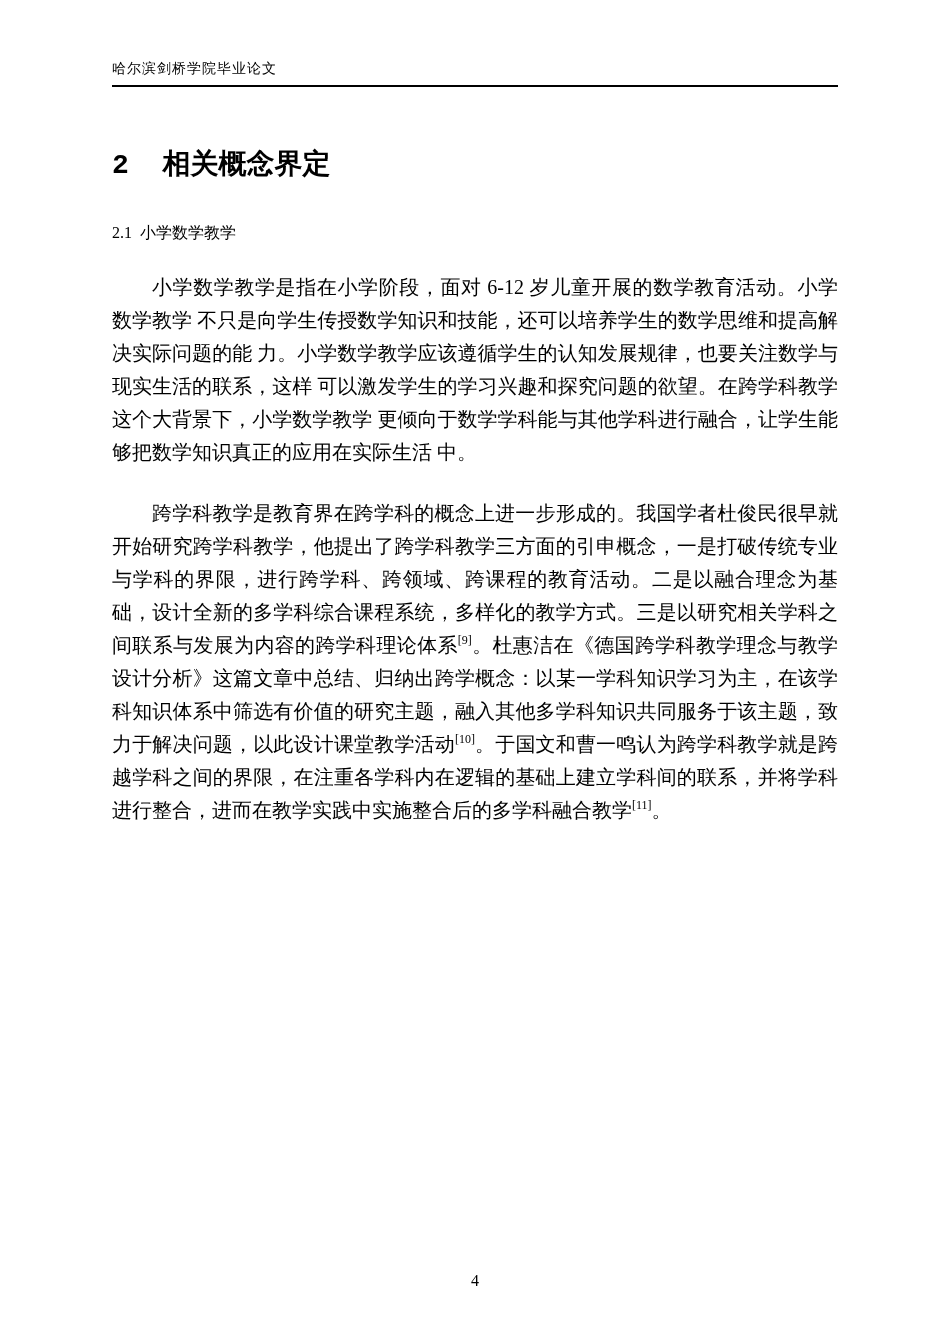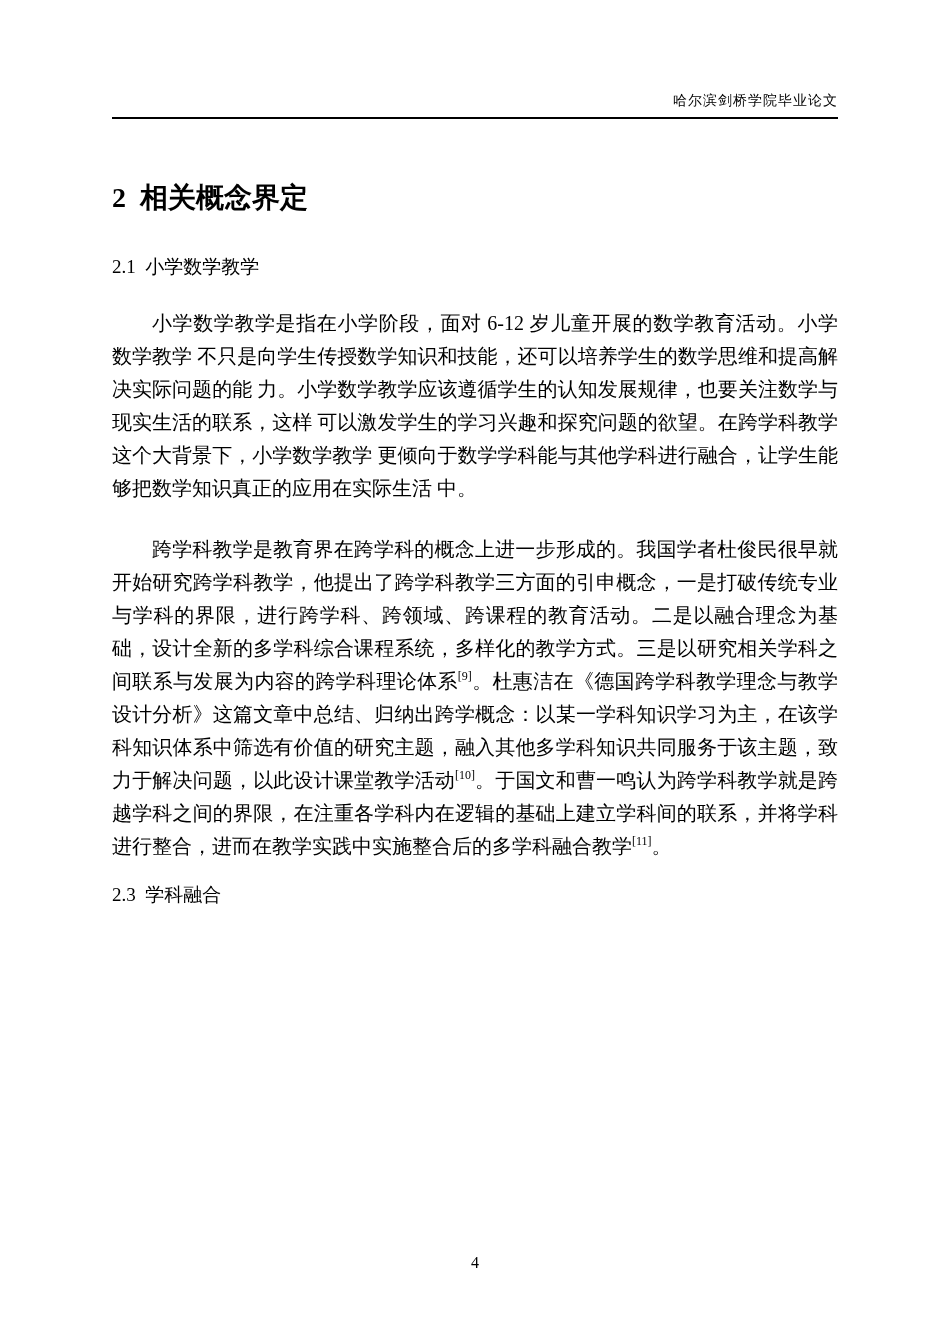--- a/index.html
+++ b/index.html
@@ -15,47 +15,47 @@
     overflow: hidden;
   }
   .page {
     width: 950px;
     height: 1344px;
     padding: 0 112px;
     position: relative;
     background: #ffffff;
   }
   
-  .page-header { padding-top: 92px; text-align: right; }
+  .page-header { padding-top: 42px; text-align: left; margin-top: 18px; }
   .header-title {
     font-size: 14px;
     letter-spacing: 1px;
     color: #000;
   }
   .header-rule {
     margin-top: 7px;
     border-bottom: 2px solid #000;
     height: 0;
   }
   
   .chapter-heading {
     margin-top: 62px;
     margin-bottom: 40px;
-    font-family: Liberation Serif, serif;
+    font-family: Liberation Mono, monospace;
     font-weight: bold;
     font-size: 28px;
     line-height: 1.2;
     white-space: pre-wrap;
   }
   .section-heading {
     margin-top: 20px;
     margin-bottom: 16px;
     font-family: "Liberation Serif", "DejaVu Serif", serif;
     font-weight: normal;
-    font-size: 19px;
+    font-size: 16px;
     line-height: 1.3;
     white-space: pre-wrap;
   }
   section:first-of-type .section-heading { margin-top: 0; }
   
   .para {
     font-size: 20px;
     line-height: 33px;
     text-align: justify;
     text-justify: inter-ideograph;
@@ -95,21 +95,20 @@
     <section>
       <h2 class="section-heading">2.1  小学数学教学</h2>
       <p class="para"><span>小学数学教学是指在小学阶段，面对 6-12 岁儿童开展的数学教育活动。小学数学教学 不只是向学生传授数学知识和技能，还可以培养学生的数学思维和提高解决实际问题的能 力。小学数学教学应该遵循学生的认知发展规律，也要关注数学与现实生活的联系，这样 可以激发学生的学习兴趣和探究问题的欲望。在跨学科教学这个大背景下，小学数学教学 更倾向于数学学科能与其他学科进行融合，让学生能够把数学知识真正的应用在实际生活 中。</span></p>
     </section>
 
     <section>
       <p class="para"><span>跨学科教学是教育界在跨学科的概念上进一步形成的。我国学者杜俊民很早就开始研究跨学科教学，他提出了跨学科教学三方面的引申概念，一是打破传统专业与学科的界限，进行跨学科、跨领域、跨课程的教育活动。二是以融合理念为基础，设计全新的多学科综合课程系统，多样化的教学方式。三是以研究相关学科之间联系与发展为内容的跨学科理论体系</span><sup class="citation">[9]</sup><span>。杜惠洁在《德国跨学科教学理念与教学设计分析》这篇文章中总结、归纳出跨学概念：以某一学科知识学习为主，在该学科知识体系中筛选有价值的研究主题，融入其他多学科知识共同服务于该主题，致力于解决问题，以此设计课堂教学活动</span><sup class="citation">[10]</sup><span>。于国文和曹一鸣认为跨学科教学就是跨越学科之间的界限，在注重各学科内在逻辑的基础上建立学科间的联系，并将学科进行整合，进而在教学实践中实施整合后的多学科融合教学</span><sup class="citation">[11]</sup><span>。</span></p>
     </section>
 
     <section>
-      <h2 class="section-heading">2.3  学科融合</h2>
     </section>
 
   </main>
 
   <footer class="page-footer">
     <span class="page-number">4</span>
   </footer>
 
 </div>
 

